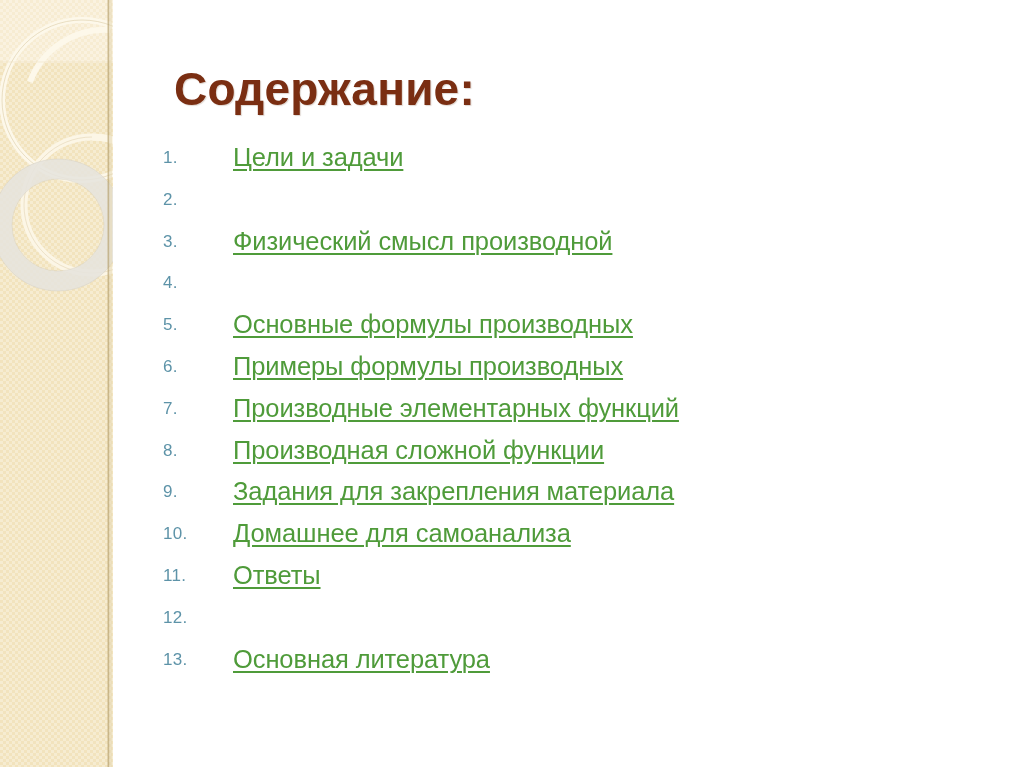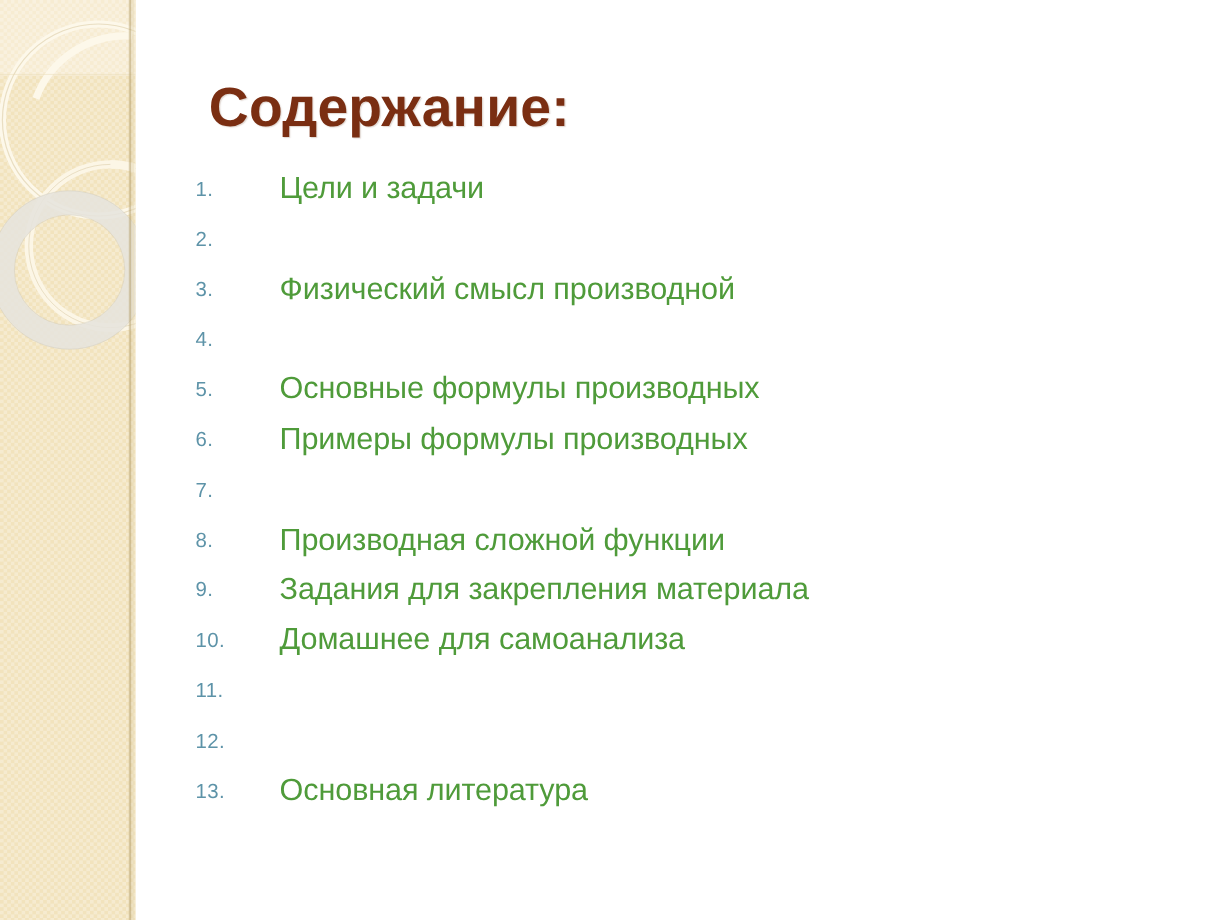--- a/index.html
+++ b/index.html
@@ -128,20 +128,21 @@
     font-size: 17px;
     color: #5d93a8;
     letter-spacing: 0.3px;
   }
 
   .toc-link {
     position: absolute;
     left: 233px;
     font-size: 25.5px;
     color: #4f9b3a;
+    text-decoration: underline;
     text-decoration-thickness: 1.5px;
     text-underline-offset: 3px;
     cursor: pointer;
     letter-spacing: -0.1px;
   }
 </style>
 </head>
 <body>
 
 <div class="slide">
@@ -210,39 +211,41 @@
         <span class="toc-link">Основные формулы производных</span>
       </li>
 
       <li class="toc-item">
         <span class="toc-num">6.</span>
         <span class="toc-link">Примеры формулы производных</span>
       </li>
 
       <li class="toc-item">
         <span class="toc-num">7.</span>
+        <span class="toc-link">Производные элементарных функций</span>
       </li>
 
       <li class="toc-item">
         <span class="toc-num">8.</span>
         <span class="toc-link">Производная сложной функции</span>
       </li>
 
       <li class="toc-item">
         <span class="toc-num">9.</span>
         <span class="toc-link">Задания для закрепления материала</span>
       </li>
 
       <li class="toc-item">
         <span class="toc-num">10.</span>
         <span class="toc-link">Домашнее для самоанализа</span>
       </li>
 
       <li class="toc-item">
         <span class="toc-num">11.</span>
+        <span class="toc-link">Ответы</span>
       </li>
 
       <li class="toc-item">
         <span class="toc-num">12.</span>
       </li>
 
       <li class="toc-item">
         <span class="toc-num">13.</span>
         <span class="toc-link">Основная литература</span>
       </li>

